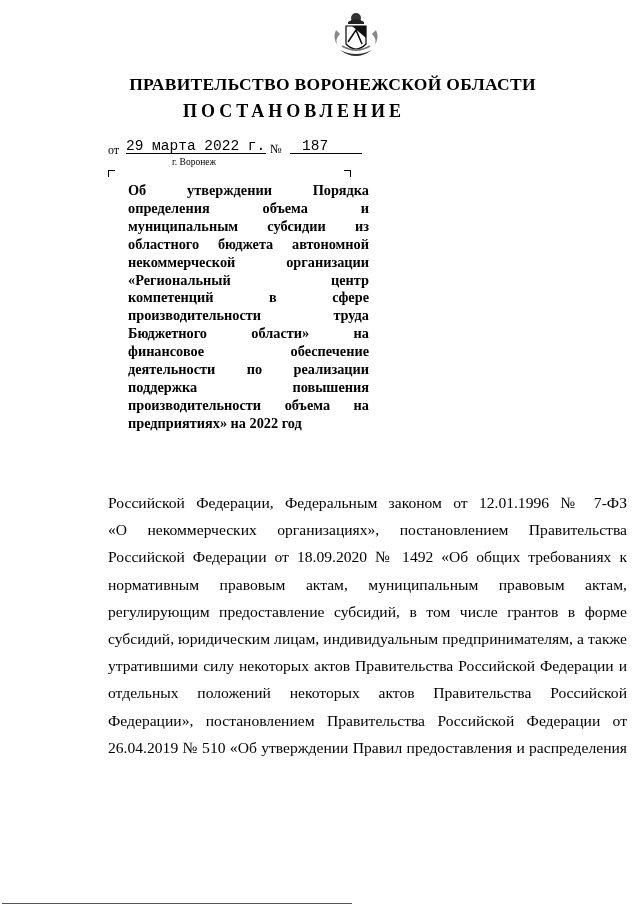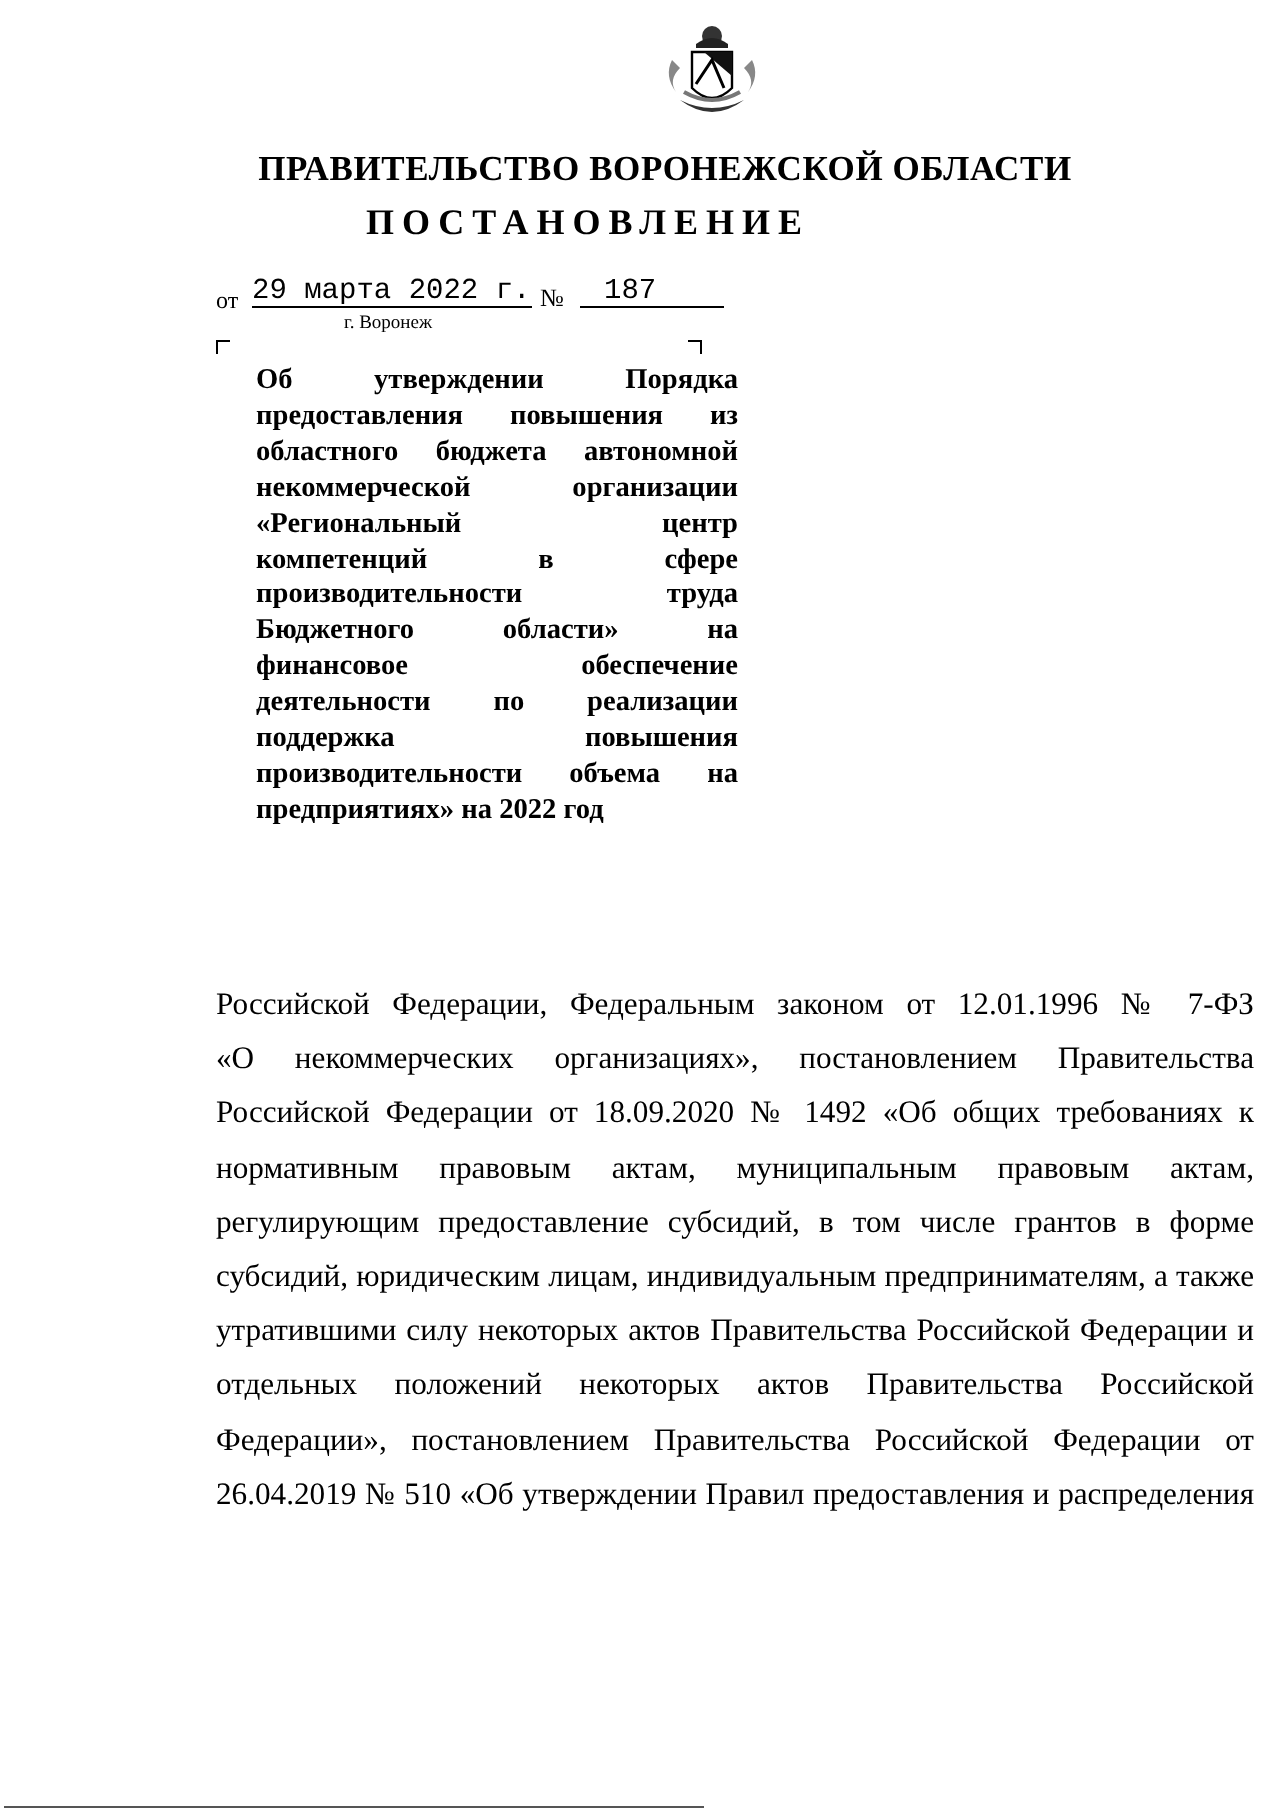--- a/index.html
+++ b/index.html
@@ -68,21 +68,22 @@
   <span class="num-sign">№</span>
   <span class="num">187</span>
 </div>
 <div class="city">г. Воронеж</div>
 
 <div class="corner left"></div>
 <div class="corner right"></div>
 
 <div class="subject">
   <span class="ln">Об утверждении Порядка</span>
-  <span class="ln">предоставления повышения из</span>
+  <span class="ln">определения объема и</span>
+  <span class="ln">муниципальным субсидии из</span>
   <span class="ln">областного бюджета автономной</span>
   <span class="ln">некоммерческой организации</span>
   <span class="ln">«Региональный центр</span>
   <span class="ln">компетенций в сфере</span>
   <span class="ln">производительности труда</span>
   <span class="ln">Бюджетного области» на</span>
   <span class="ln">финансовое обеспечение</span>
   <span class="ln">деятельности по реализации</span>
   <span class="ln">поддержка повышения</span>
   <span class="ln">производительности объема на</span>

